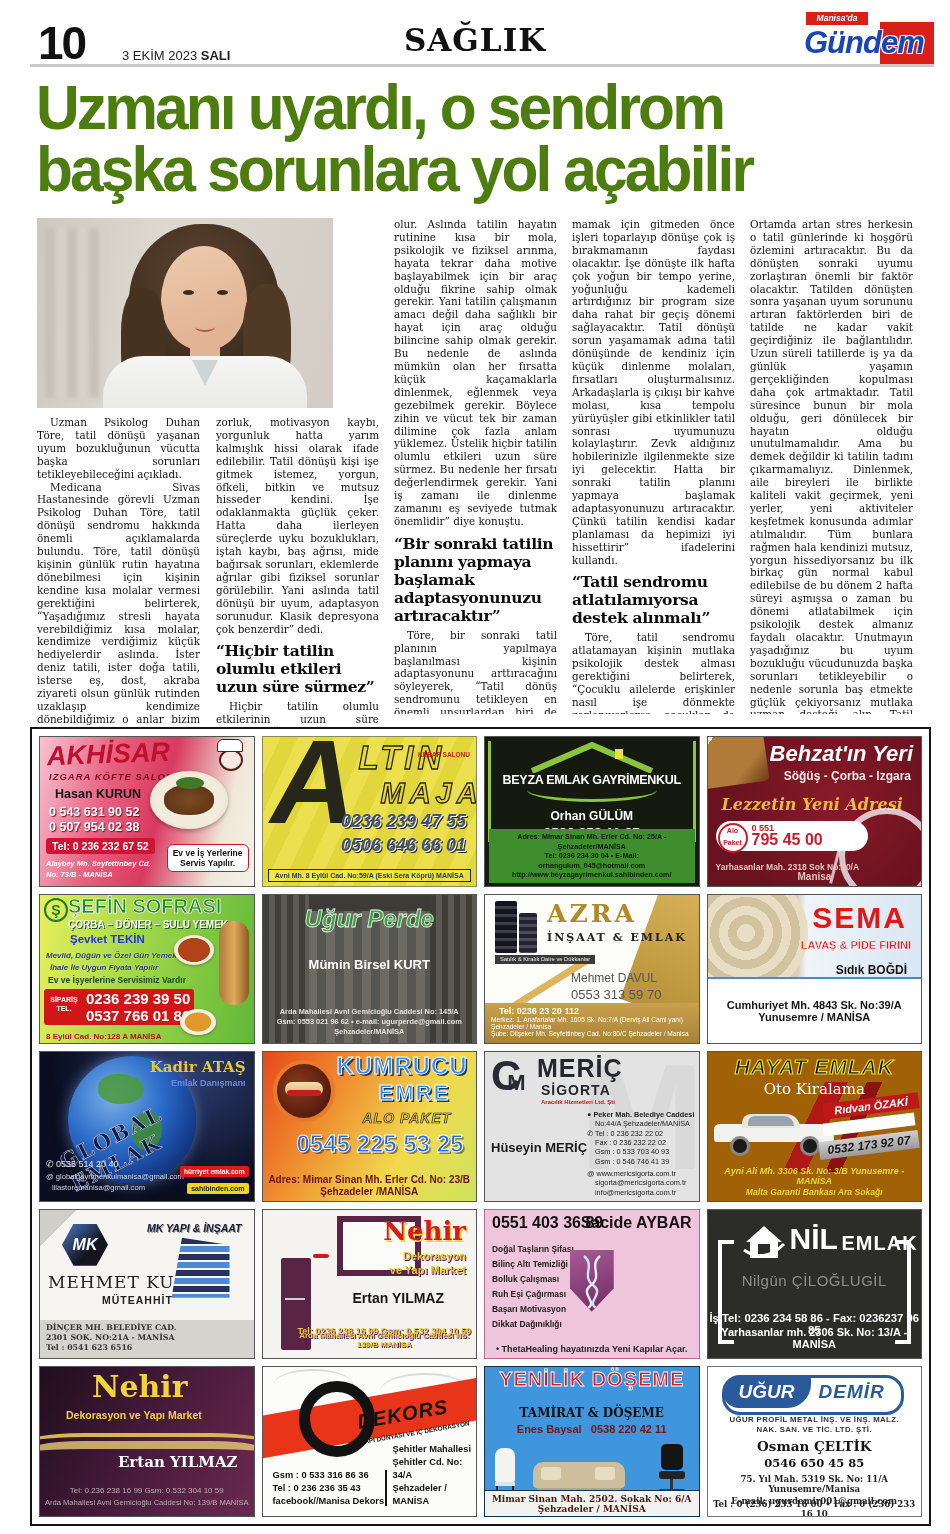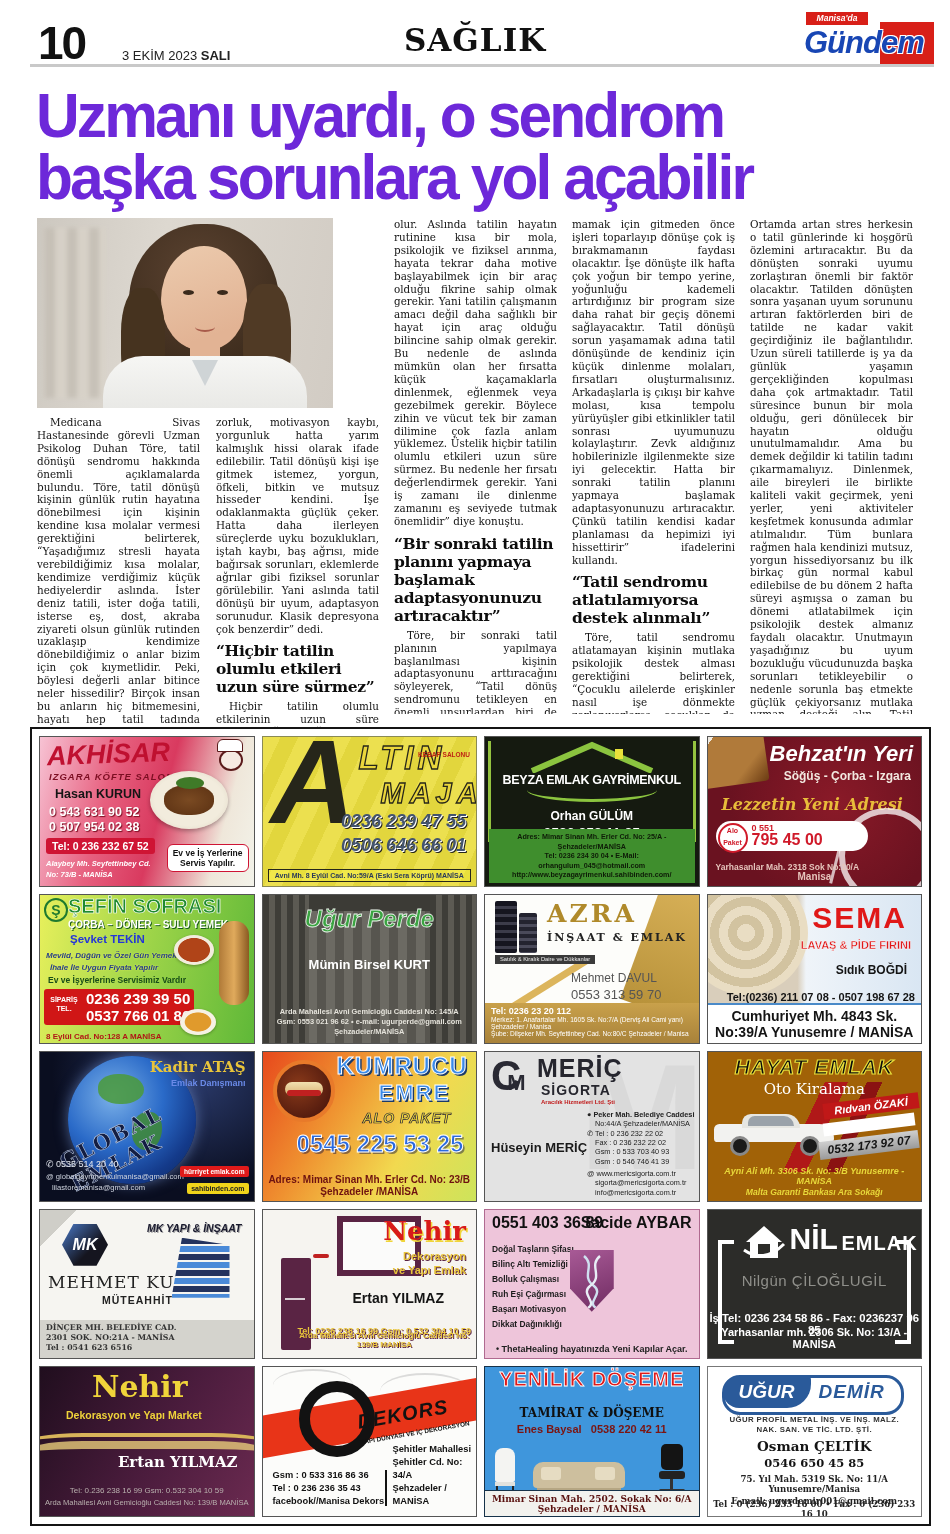--- a/index.html
+++ b/index.html
@@ -20,21 +20,21 @@
   #logo .red-tab{position:absolute;left:2px;top:0;width:62px;height:13px;background:#d81f18;
       color:#fff;font:bold italic 8.5px "Liberation Sans",sans-serif;font-style:italic;
       text-align:center;line-height:13px;}
   #logo .red-block{position:absolute;right:0;top:10px;width:54px;height:44px;background:#d81f18;}
   #logo .gname{position:absolute;left:0;top:13px;font:bold 31px "Liberation Sans",sans-serif;
       font-style:italic;color:#1846b4;letter-spacing:-1px;
       text-shadow:-1px -1px 0 #fff,1px -1px 0 #fff,-1px 1px 0 #fff,1px 1px 0 #fff;}
 
   
   #headline{left:36px;top:76px;width:905px;font-family:"Liberation Sans",sans-serif;
-      font-weight:800;color:#6d28d9;margin-top:8px;}
+      font-weight:800;color:#4d7c0f;}
   #headline div{font-size:63px;line-height:62px;letter-spacing:-3px;
       transform:scaleX(0.96);transform-origin:left;white-space:nowrap;font-weight:800;}
 
   
   #article{left:37px;top:218px;width:878px;height:496px;display:flex;gap:15px;}
   .col{width:163px;flex:0 0 163px;overflow:hidden;
       font-family:"DejaVu Serif",serif;font-size:10.4px;line-height:12.9px;
       text-align:justify;color:#131313;}
   #leftwrap{width:342px;flex:0 0 342px;}
   #photo{position:relative;width:296px;height:190px;overflow:hidden;
@@ -144,20 +144,21 @@
         <div class="eye" style="left:180px;"></div>
         <div class="smile"></div>
         <div class="hair-l"></div>
         <div class="hair-r"></div>
         <div class="neck"></div>
         <div class="coat"></div>
         <div class="vneck"></div>
       </div>
       <div style="display:flex;gap:16px;margin-top:8px;">
         <div class="col">
+          <p class="para">Uzman Psikolog Duhan Töre, tatil dönüşü yaşanan uyum bozukluğunun vücutta başka sorunları tetikleyebileceğini açıkladı.</p>
           <p class="para">Medicana Sivas Hastanesinde görevli Uzman Psikolog Duhan Töre, tatil dönüşü sendromu hakkında önemli açıklamalarda bulundu. Töre, tatil dönüşü kişinin günlük rutin hayatına dönebilmesi için kişinin kendine kısa molalar vermesi gerektiğini belirterek, “Yaşadığımız stresli hayata verebildiğimiz kısa molalar, kendimize verdiğimiz küçük hediyelerdir aslında. İster deniz tatili, ister doğa tatili, isterse eş, dost, akraba ziyareti olsun günlük rutinden uzaklaşıp kendimize dönebildiğimiz o anlar bizim için çok kıymetlidir. Peki, böylesi değerli anlar bitince neler hissedilir? Birçok insan bu anların hiç bitmemesini, hayatı hep tatil tadında yaşayabilmeyi istese de hepimiz günlük rutinimize dönmek mecburiyetindeyiz. Tatil dönüşü sendromu, tatilin bitişini takiben günlük hayata uyumda çekilen</p>
         </div>
         <div class="col">
           <p class="para noind">zorluk, motivasyon kaybı, yorgunluk hatta yarım kalmışlık hissi olarak ifade edilebilir. Tatil dönüşü kişi işe gitmek istemez, yorgun, öfkeli, bitkin ve mutsuz hisseder kendini. İşe odaklanmakta güçlük çeker. Hatta daha ilerleyen süreçlerde uyku bozuklukları, iştah kaybı, baş ağrısı, mide bağırsak sorunları, eklemlerde ağrılar gibi fiziksel sorunlar görülebilir. Yani aslında tatil dönüşü bir uyum, adaptasyon sorunudur. Klasik depresyona çok benzerdir” dedi.</p>
           <div class="subhead">“Hiçbir tatilin olumlu etkileri uzun süre sürmez”</div>
           <p class="para">Hiçbir tatilin olumlu etkilerinin uzun süre sürmeyeceğine değinen Töre, “Tatil dönüşü yaşanan tatil dönüş sendromu aslında daha çok tatile yüklenen anlamla doğrudan ilişkilidir. Bir sene boyunca bu tatile odaklanmış olmak, çok eğlenmek, çok dinlenmek gibi güçlü anlamlar tatil bittiğinde boşluk hissine neden</p>
         </div>
       </div>
     </div>
     <div class="col">
@@ -281,36 +282,36 @@
       <div class="ab" style="right:-36px;top:-26px;width:92px;height:150px;background:linear-gradient(#dcb55c,#b8923a);transform:rotate(20deg);"></div>
       <div class="ab" style="left:-16px;bottom:46px;width:130px;height:7px;background:#dcb55c;transform:rotate(-32deg);"></div>
       <div class="ab" style="left:10px;top:6px;width:22px;height:52px;background:repeating-linear-gradient(#15151f 0 5px,#3c3c4a 5px 8px);border-radius:2px;"></div>
       <div class="ab" style="left:34px;top:18px;width:18px;height:40px;background:repeating-linear-gradient(#23232f 0 4px,#4a4a5a 4px 7px);border-radius:2px;"></div>
       <div class="ab b" style="left:62px;top:4px;font-size:25px;letter-spacing:3px;color:#b08a2a;font-family:'DejaVu Serif',serif;">AZRA</div>
       <div class="ab b" style="left:62px;top:36px;font-size:11px;letter-spacing:2px;color:#222;font-family:'DejaVu Serif',serif;">İNŞAAT &amp; EMLAK</div>
       <div class="ab" style="left:10px;top:60px;background:#3a3a3a;color:#eee;font-size:5.8px;padding:1.5px 5px;">Satılık &amp; Kiralık Daire ve Dükkanlar</div>
       <div class="ab" style="left:86px;top:76px;font-size:12px;color:#555;">Mehmet DAVUL</div>
       <div class="ab" style="left:86px;top:92px;font-size:13px;color:#555;">0553 313 59 70</div>
       <div class="ab w" style="left:0;right:0;bottom:0;height:40px;background:linear-gradient(#c9a14b,#a8823a);padding:3px 6px;box-sizing:border-box;">
-        <div class="b" style="font-size:9px;">Tel: 0236 23 20 112</div>
+        <div class="b" style="font-size:9px;margin-left:8px;">Tel: 0236 23 20 112</div>
         <div style="font-size:6.6px;">Merkez: 1. Anafartalar Mh. 1605 Sk. No:7/A (Derviş Ali Cami yanı)</div>
         <div style="font-size:6.6px;">Şehzadeler / Manisa</div>
         <div style="font-size:6.6px;">Şube: Dilşeker Mh. Seyfettinbey Cad. No:80/C  Şehzadeler / Manisa</div>
       </div>
     </div>
 
     <div class="ad a8">
       <div class="ab" style="left:-24px;top:-24px;width:124px;height:124px;border-radius:50%;background:repeating-radial-gradient(circle at 50% 50%,#e9ddc3 0 9px,#d2c3a0 9px 18px);"></div>
       <div class="ab" style="left:18px;bottom:10px;width:64px;height:16px;border-radius:8px;background:linear-gradient(#e8c06a,#c89a3c);"></div>
       <div class="ab" style="left:34px;bottom:24px;width:58px;height:14px;border-radius:7px;background:linear-gradient(#eccd7c,#cfa448);"></div>
       <div class="ab b" style="right:14px;top:6px;font-size:30px;letter-spacing:2px;color:#e01818;">SEMA</div>
       <div class="ab b" style="right:10px;top:44px;font-size:11px;color:#e01818;-webkit-text-stroke:.3px #fff;">LAVAŞ &amp; PİDE FIRINI</div>
       <div class="ab b" style="right:14px;top:68px;font-size:12px;color:#141414;">Sıdık BOĞDİ</div>
       <div class="ab b" style="right:6px;top:96px;font-size:11px;color:#141414;">Tel:(0236) 211 07 08 - 0507 198 67 28</div>
-      <div class="ab c b" style="left:0;right:0;bottom:0;background:#fff;border-top:2px solid #4a8ac8;font-size:14px;color:#141414;padding:3px 0;">Cumhuriyet Mh. 4843 Sk. No:39/A Yunusemre / MANİSA</div>
+      <div class="ab c b" style="left:0;right:0;bottom:0;background:#fff;border-top:2px solid #4a8ac8;font-size:11px;color:#141414;padding:20px 0;">Cumhuriyet Mh. 4843 Sk. No:39/A Yunusemre / MANİSA</div>
     </div>
 
     <div class="ad a9">
       <div class="ab" style="left:28px;top:4px;width:128px;height:128px;border-radius:50%;background:radial-gradient(circle at 35% 32%,#7ab0e8,#2a6ac8 42%,#143a8a 72%,#0a2456);box-shadow:0 0 14px rgba(140,180,255,.5);">
         <div class="ab" style="left:30px;top:18px;width:46px;height:30px;border-radius:45% 55% 50% 50%;background:#4a9a3a;opacity:.85;"></div>
         <div class="ab" style="left:64px;top:56px;width:30px;height:38px;border-radius:50% 40% 55% 45%;background:#3f8a32;opacity:.85;"></div>
       </div>
       <div class="ab b" style="right:8px;top:6px;font-size:15px;color:#e8c43a;font-family:'DejaVu Serif',serif;">Kadir ATAŞ</div>
       <div class="ab b" style="right:8px;top:26px;font-size:9px;color:#6a8ae8;">Emlak Danışmanı</div>
       <div class="ab b" style="left:16px;top:52px;font-size:21px;letter-spacing:2px;color:#141e42;-webkit-text-stroke:.5px #c8d4e8;transform:rotate(-27deg);font-family:'DejaVu Serif',serif;">GLOBAL EMLAK</div>
@@ -389,21 +390,21 @@
     </div>
 
     <div class="ad a14">
       <div class="ab" style="left:74px;top:6px;width:72px;height:48px;border:6px solid #5a2444;background:#fbfbfa;"></div>
       <div class="ab" style="left:18px;top:48px;width:30px;height:92px;background:#5a2444;border-radius:2px;">
         <div class="ab" style="left:4px;top:40px;width:20px;height:2px;background:#d8cfd4;"></div>
       </div>
       <div class="ab" style="left:50px;top:44px;width:16px;height:4px;background:#c02020;border-radius:2px;"></div>
       <div class="ab b" style="right:10px;top:6px;font-size:26px;color:#d81a1a;text-shadow:1.5px 1.5px 0 #f0d43a;font-family:'DejaVu Serif',serif;">Nehir</div>
       <div class="ab b" style="right:10px;top:40px;font-size:11px;color:#e8c43a;text-shadow:1px 1px 0 #5a2444;">Dekorasyon</div>
-      <div class="ab b" style="right:10px;top:54px;font-size:11px;color:#e8c43a;text-shadow:1px 1px 0 #5a2444;">ve Yapı Emlak</div>
+      <div class="ab b" style="right:10px;top:54px;font-size:11px;color:#e8c43a;text-shadow:1px 1px 0 #5a2444;">ve Yapı Market</div>
       <div class="ab b" style="left:90px;top:80px;font-size:14px;color:#141414;">Ertan YILMAZ</div>
       <div class="ab c b" style="left:30px;right:0;bottom:22px;font-size:9px;color:#e8c43a;text-shadow:1px 1px 0 #5a2444;">Tel: 0236 238 16 99  Gsm: 0.532 304 10 59</div>
       <div class="ab c b" style="left:30px;right:0;bottom:9px;font-size:8px;color:#e8c43a;text-shadow:1px 1px 0 #5a2444;">Arda Mahallesi Avni Gemicioğlu Caddesi No: 139/B  MANİSA</div>
     </div>
 
     <div class="ad a15">
       <div class="ab b" style="left:7px;top:4px;font-size:16px;color:#111;">0551 403 36 89</div>
       <div class="ab b" style="right:7px;top:4px;font-size:16px;color:#111;">Sacide AYBAR</div>
       <div class="ab b" style="left:7px;top:32px;font-size:8.4px;line-height:15px;color:#1c1c1c;">
         <div>Doğal Taşların Şifası</div>

